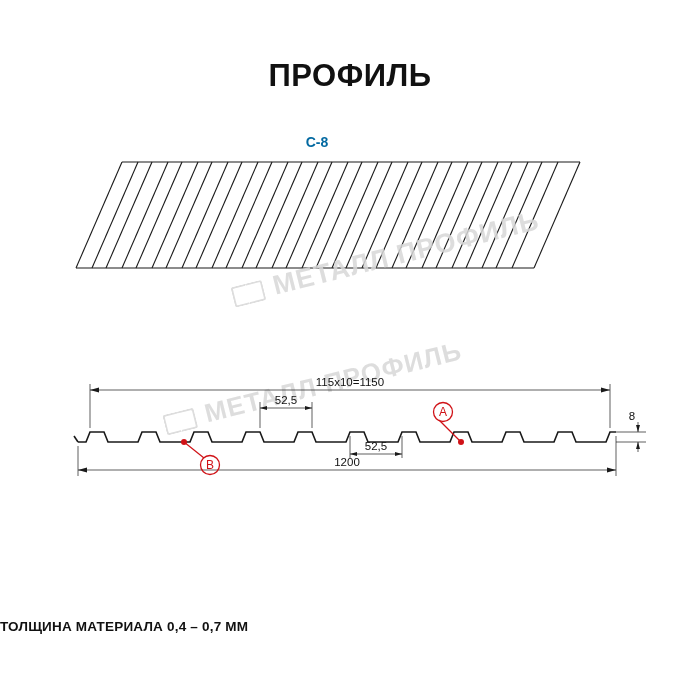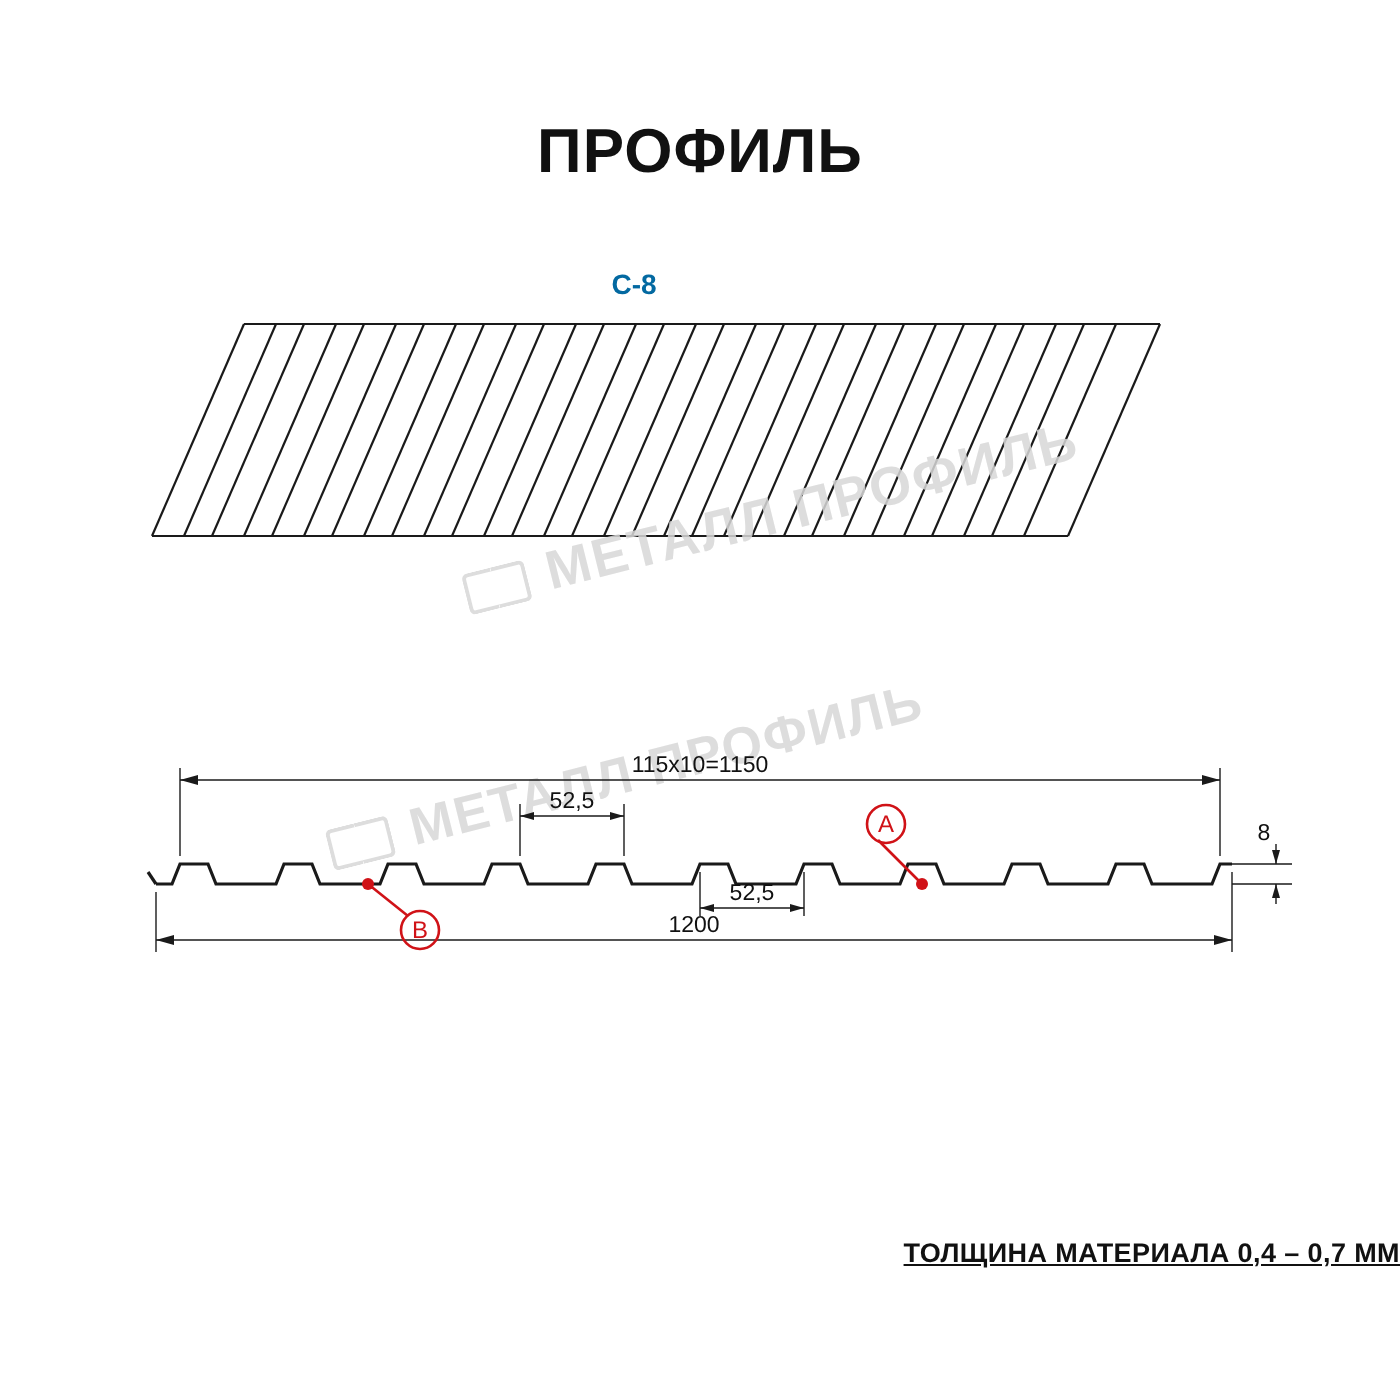--- a/index.html
+++ b/index.html
@@ -40,26 +40,25 @@
     font-size: 14px;
     font-weight: bold;
     color: #0369a1;
     margin-top: 32px;
   }
   .footnote {
     position: absolute;
     top: 619px;
     left: 0;
     width: 700px;
-    text-align: right;
+    text-align: left;
     font-size: 13.5px;
     font-weight: bold;
     color: #111111;
     letter-spacing: 0.2px;
-    text-decoration: underline;
   }
   .iso-wrap {
     position: absolute;
     top: 140px;
     left: 60px;
     width: 580px;
     height: 160px;
   }
   .section-wrap {
     position: absolute;

